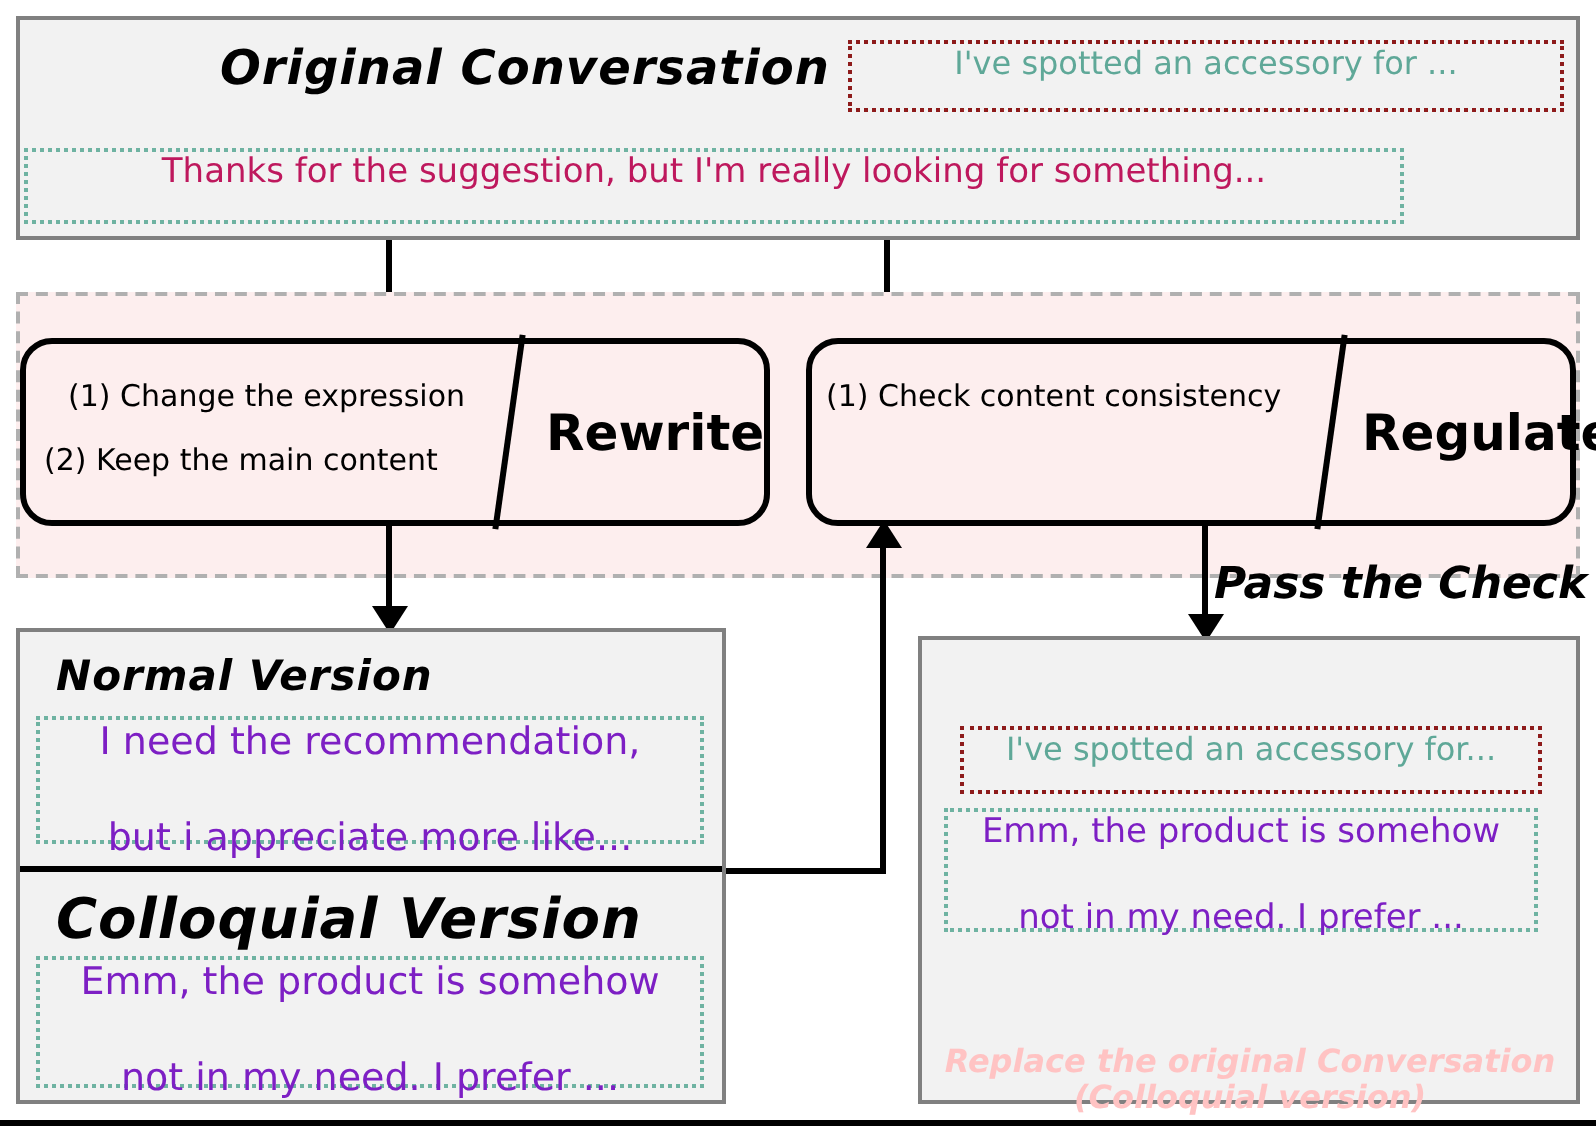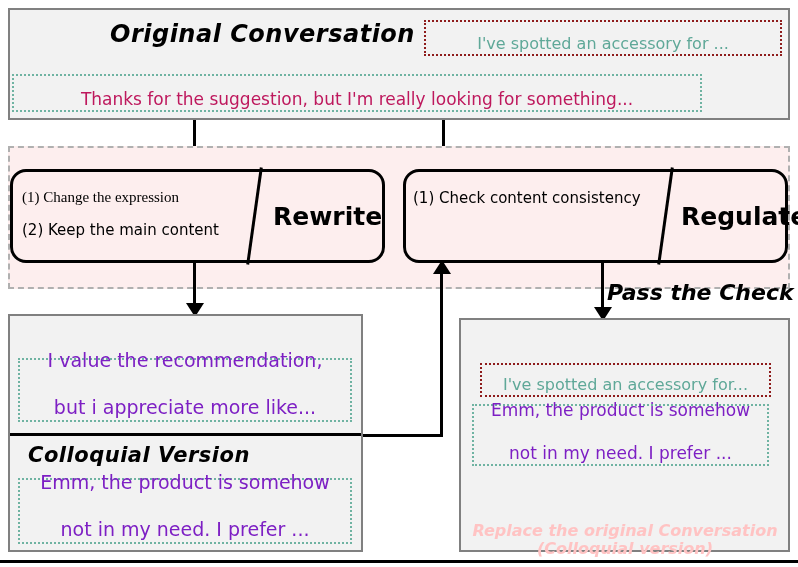--- a/index.html
+++ b/index.html
@@ -33,21 +33,21 @@
     font-size:25px;
   }
   .passlbl{
     position:absolute;font-style:italic;font-weight:bold;font-size:22px;
     color:#000;white-space:nowrap;
   }
 
   
   .bub{
     position:absolute;box-sizing:border-box;display:flex;
-    align-items:flex-end;justify-content:center;text-align:center;
+    align-items:flex-start;justify-content:center;text-align:center;
     line-height:1.25;
   }
   .bub-red{border:2px dotted #8e1c1c;color:#5fa898;}
   .bub-green{border:2px dotted #6fb3a2;color:#be185d;}
   .bub-purple{border:2px dotted #6fb3a2;color:#7d1fc4;}
   .bub span{display:block;width:100%;}
 
   .faded{
     position:absolute;color:#ffc3c3;font-style:italic;font-weight:bold;
     font-size:16px;text-align:center;line-height:1.15;white-space:pre-line;
@@ -95,21 +95,21 @@
   <div class="vline" style="left:193px;top:120px;height:42px;"></div>
   <div class="arrow-dn" style="left:186px;top:158px;"></div>
 
   <div class="vline" style="left:442px;top:120px;height:42px;"></div>
   <div class="arrow-dn" style="left:435px;top:158px;"></div>
 
   <div class="pinkzone" style="left:8px;top:146px;width:782px;height:143px;"></div>
 
   <div class="procbox" style="left:10px;top:169px;width:375px;height:94px;"></div>
   <div class="slash" style="left:253px;top:167px;height:98px;transform:rotate(8deg);"></div>
-  <div class="rule" style="left:22px;top:189px;font-family:Liberation Serif, serif;">(1) Change the expression</div>
+  <div class="rule" style="left:34px;top:189px;">(1) Change the expression</div>
   <div class="rule" style="left:22px;top:221px;">(2) Keep the main content</div>
   <div class="bigword" style="left:273px;top:202px;">Rewrite</div>
 
   <div class="procbox" style="left:403px;top:169px;width:385px;height:94px;"></div>
   <div class="slash" style="left:664px;top:167px;height:98px;transform:rotate(8deg);"></div>
   <div class="rule" style="left:413px;top:189px;">(1) Check content consistency</div>
   <div class="bigword" style="left:681px;top:202px;">Regulate</div>
 
   <div class="vline" style="left:193px;top:263px;height:44px;"></div>
   <div class="arrow-dn" style="left:186px;top:303px;"></div>
@@ -118,29 +118,30 @@
   <div class="arrow-dn" style="left:594px;top:307px;"></div>
   <div class="passlbl" style="left:607px;top:280px;">Pass the Check</div>
 
   <div class="hline" style="left:95px;top:434px;width:348px;"></div>
   <div class="vline" style="left:440px;top:272px;height:165px;"></div>
   <div class="arrow-up" style="left:433px;top:260px;"></div>
 
   <div class="panel" style="left:8px;top:314px;width:355px;height:238px;"></div>
   <div class="divider" style="left:10px;top:433px;width:351px;"></div>
 
+  <div class="hdr" style="left:28px;top:326px;font-size:21px;">Normal Version</div>
 
   <div class="bub bub-purple" style="left:18px;top:358px;width:334px;height:64px;font-size:19px;">
     <span>
-      <span>I value the recommendation,</span><br>
+      <span>I need the recommendation,</span><br>
       <span>but i appreciate more like...</span>
     </span>
   </div>
 
-  <div class="hdr" style="left:28px;top:443px;font-size:21px;">Colloquial Version</div>
+  <div class="hdr" style="left:28px;top:443px;font-size:28px;">Colloquial Version</div>
 
   <div class="bub bub-purple" style="left:18px;top:478px;width:334px;height:66px;font-size:19px;">
     <span>
       <span>Emm, the product is somehow</span><br>
       <span>not in my need. I prefer ...</span>
     </span>
   </div>
 
   <div class="panel" style="left:459px;top:318px;width:331px;height:234px;"></div>
 

